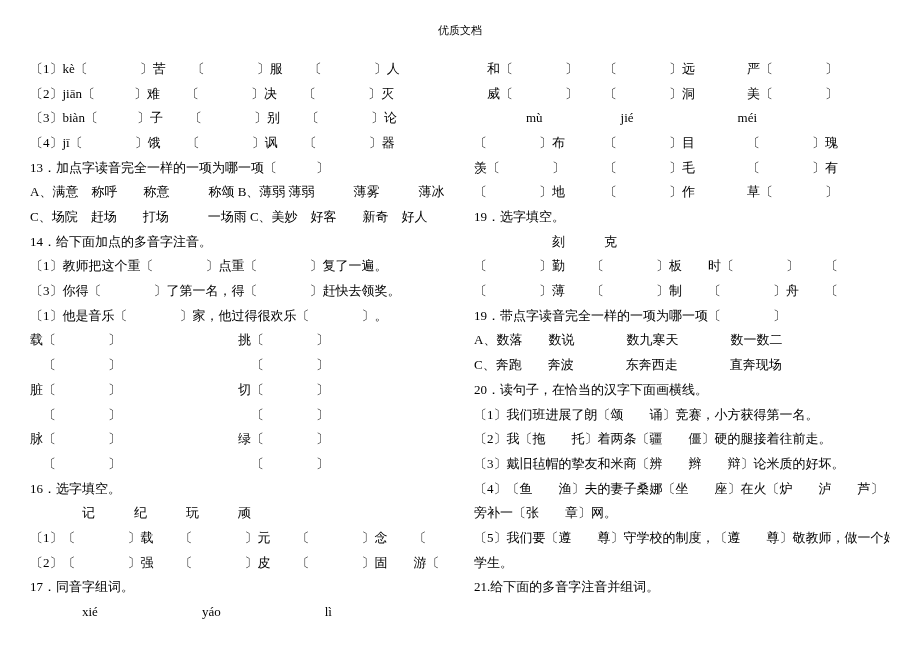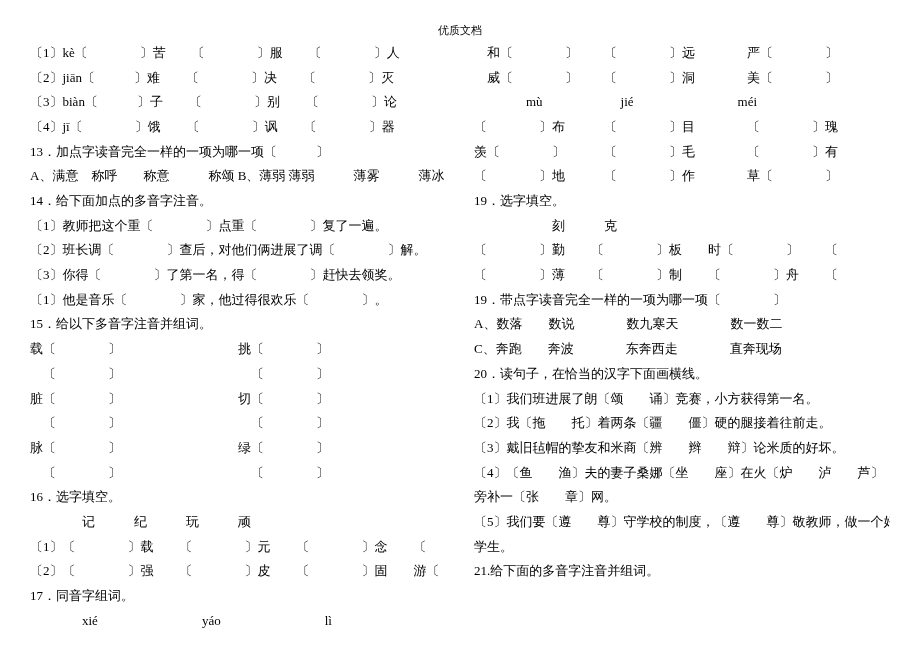--- a/index.html
+++ b/index.html
@@ -9,21 +9,21 @@
     margin: 0;
     padding: 20px 30px;
     background: #fff;
     color: #000;
     width: 920px;
     box-sizing: border-box;
   }
   .page-header {
     text-align: center;
     font-size: 11px;
-    margin-bottom: 0;
+    margin-bottom: 16px;
   }
   .columns {
     display: flex;
     gap: 28px;
   }
   .col {
     flex: 1;
     min-width: 0;
   }
   .line {
@@ -38,26 +38,25 @@
 
 <div class="columns">
 
   <div class="col">
     <div class="line">〔1〕kè〔　　　　〕苦　　〔　　　　〕服　　〔　　　　〕人</div>
     <div class="line">〔2〕jiān〔　　　〕难　　〔　　　　〕决　　〔　　　　〕灭</div>
     <div class="line">〔3〕biàn〔　　　〕子　　〔　　　　〕别　　〔　　　　〕论</div>
     <div class="line">〔4〕jī〔　　　　〕饿　　〔　　　　〕讽　　〔　　　　〕器</div>
     <div class="line">13．加点字读音完全一样的一项为哪一项〔　　　〕</div>
     <div class="line">A、满意　称呼　　称意　　　称颂 B、薄弱 薄弱　　　薄雾　　　薄冰</div>
+    <div class="line">C、场院　赶场　　打场　　　一场雨 C、美妙　好客　　新奇　好人</div>
     <div class="line">14．给下面加点的多音字注音。</div>
     <div class="line">〔1〕教师把这个重〔　　　　〕点重〔　　　　〕复了一遍。</div>
-    <div class="line">〔2〕班长调〔　　　　〕查后，对他们俩进展了调〔　　　　〕解。</div>
     <div class="line">〔3〕你得〔　　　　〕了第一名，得〔　　　　〕赶快去领奖。</div>
     <div class="line">〔1〕他是音乐〔　　　　〕家，他过得很欢乐〔　　　　〕。</div>
-    <div class="line">15．给以下多音字注音并组词。</div>
     <div class="line">载〔　　　　〕　　　　　　　　　挑〔　　　　〕</div>
     <div class="line">　〔　　　　〕　　　　　　　　　　〔　　　　〕</div>
     <div class="line">脏〔　　　　〕　　　　　　　　　切〔　　　　〕</div>
     <div class="line">　〔　　　　〕　　　　　　　　　　〔　　　　〕</div>
     <div class="line">脉〔　　　　〕　　　　　　　　　绿〔　　　　〕</div>
     <div class="line">　〔　　　　〕　　　　　　　　　　〔　　　　〕</div>
     <div class="line">16．选字填空。</div>
     <div class="line">　　　　记　　　纪　　　玩　　　顽</div>
     <div class="line">〔1〕〔　　　　〕载　　〔　　　　〕元　　〔　　　　〕念　　〔　　　　〕叙</div>
     <div class="line">〔2〕〔　　　　〕强　　〔　　　　〕皮　　〔　　　　〕固　　游〔　　　　〕</div>

